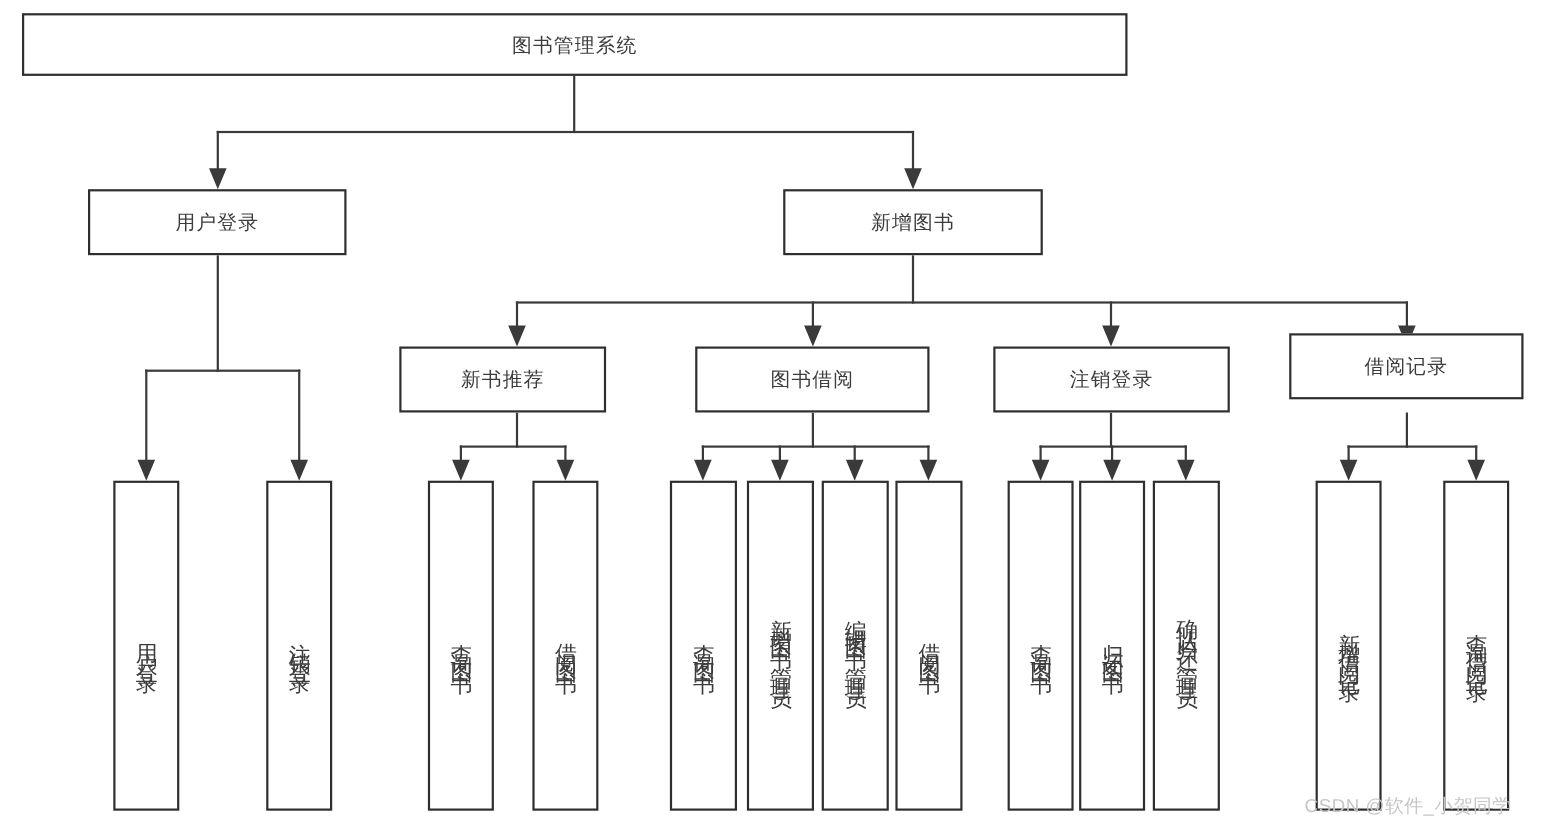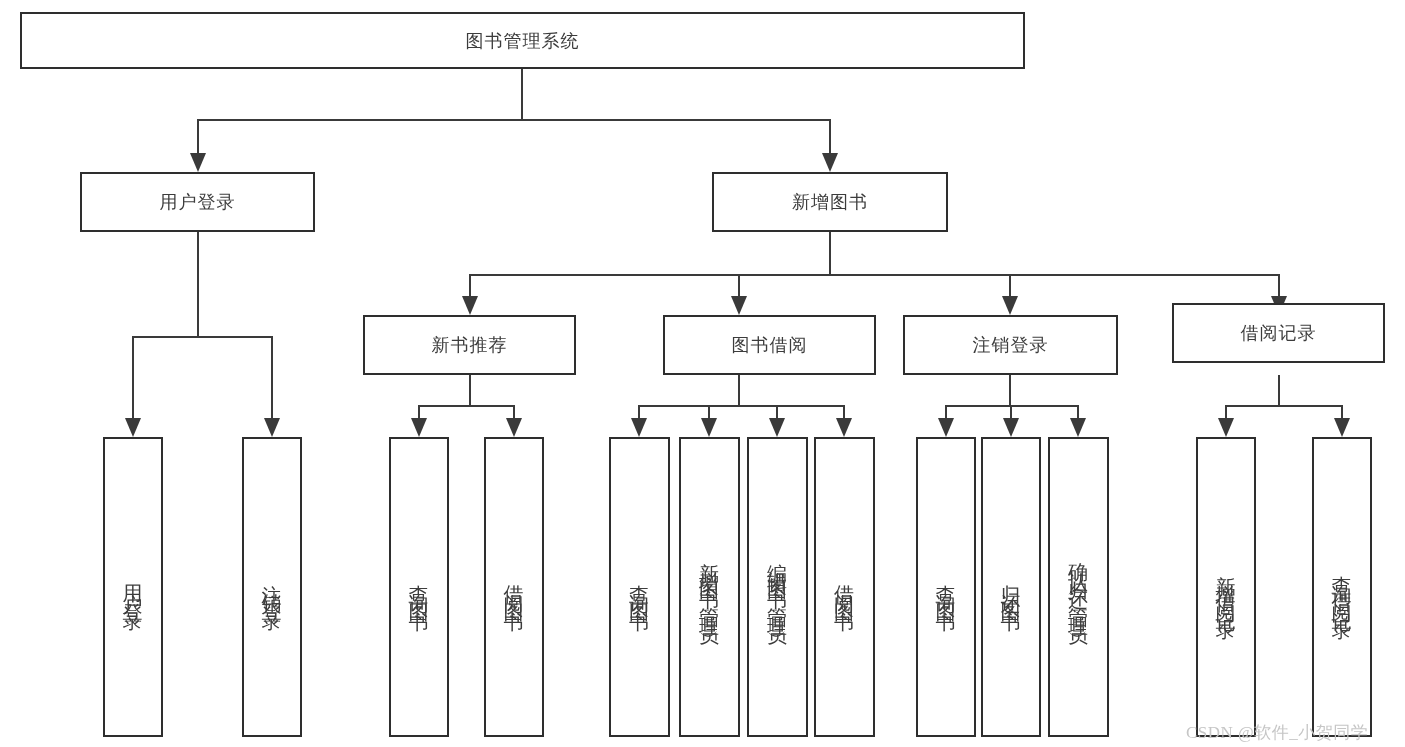--- a/index.html
+++ b/index.html
@@ -8,21 +8,21 @@
     --text:#3C3C3C;
     --wm:#C6C6C6;
     --bg:#FFFFFF;
   }
   html,body{margin:0;padding:0;background:var(--bg);}
   #canvas{
     position:relative;
     width:1405px;height:747px;
     background:var(--bg);
     overflow:hidden;
-    font-family:Liberation Serif, serif;
+    font-family:Liberation Sans, sans-serif;
     color:var(--text);
     text-align:right;
   }
   .bx{
     position:absolute;
     background:#fff;
     border:2px solid var(--border);
     display:flex;align-items:center;justify-content:center;
     box-sizing:border-box;
     font-size:18px;
@@ -90,24 +90,24 @@
   <div class="hline" style="left:469px;top:274px;width:811px;"></div>
   <div class="vline" style="left:469px;top:274px;height:23px;"></div>
   <div class="vline" style="left:738px;top:274px;height:23px;"></div>
   <div class="vline" style="left:1009px;top:274px;height:23px;"></div>
   <div class="vline" style="left:1278px;top:274px;height:23px;"></div>
   <div class="arrow" style="left:462px;top:296px;"></div>
   <div class="arrow" style="left:731px;top:296px;"></div>
   <div class="arrow" style="left:1002px;top:296px;"></div>
   <div class="arrow" style="left:1271px;top:296px;"></div>
 
-  <div class="bx" style="left:363px;top:315px;width:213px;height:60px;">
+  <div class="bx" style="left:363px;top:315px;width:188px;height:60px;">
     <span>新书推荐</span>
   </div>
-  <div class="bx" style="left:632px;top:315px;width:213px;height:60px;margin-left:31px;">
+  <div class="bx" style="left:632px;top:315px;width:213px;height:60px;">
     <span>图书借阅</span>
   </div>
   <div class="bx" style="left:903px;top:315px;width:215px;height:60px;">
     <span>注销登录</span>
   </div>
   <div class="bx" style="left:1172px;top:303px;width:213px;height:60px;">
     <span>借阅记录</span>
   </div>
 
   <div class="vline" style="left:469px;top:375px;height:32px;"></div>

